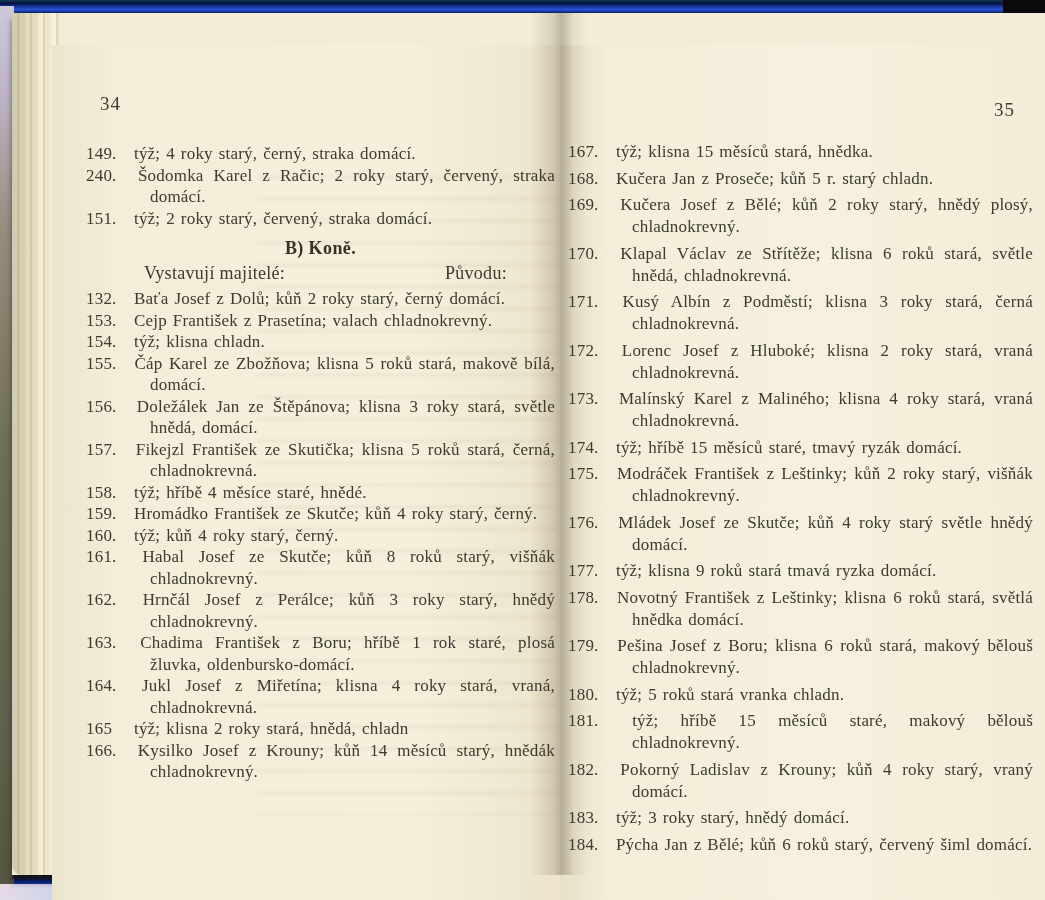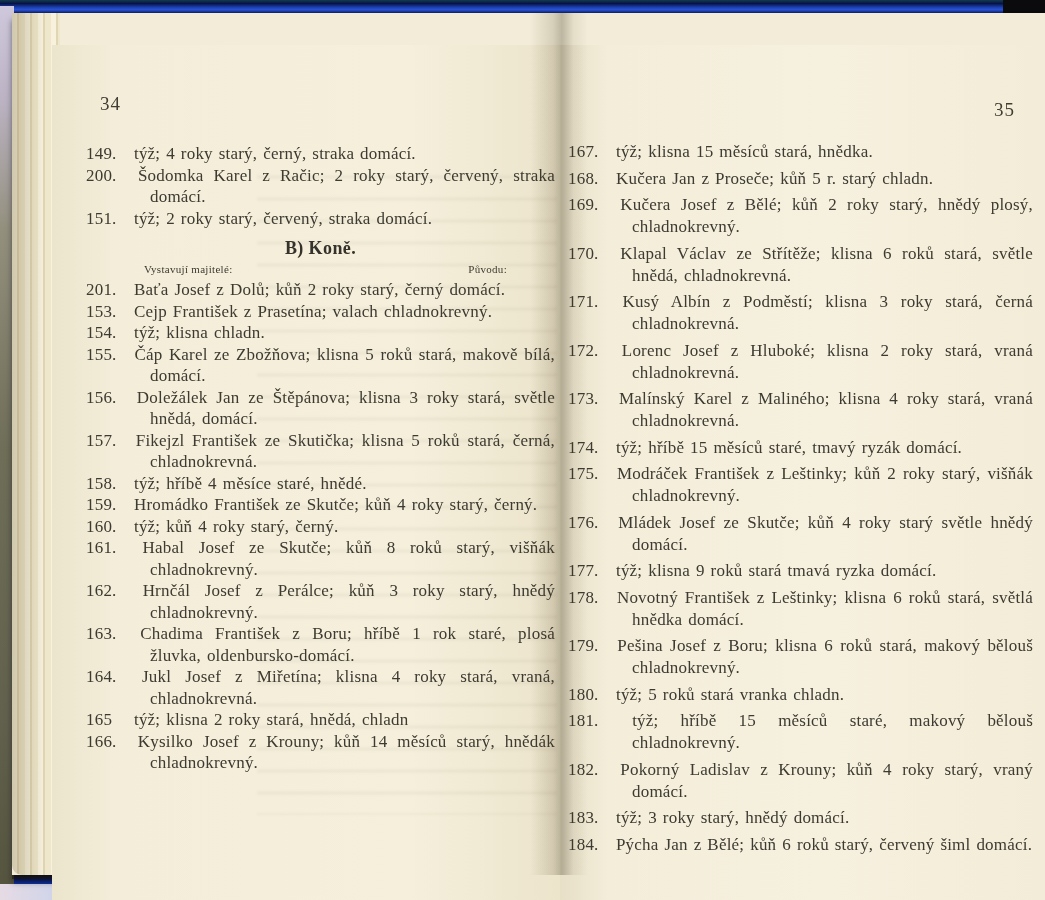--- a/index.html
+++ b/index.html
@@ -85,21 +85,21 @@
   }
   .page-right .entry{margin-bottom:4.5px;line-height:22px;}
   .entry .num{display:inline-block;min-width:42px;text-indent:0;}
 
   .section-heading{
     margin:9px 0 4px 0;text-align:center;font-weight:bold;
     font-size:18px;letter-spacing:.4px;color:#34322a;
   }
   .col-headers{
     display:flex;justify-content:space-between;
-    padding:0 48px 4px 58px;font-size:11px;letter-spacing:.3px;
+    padding:0 48px 4px 58px;font-size:18px;letter-spacing:.3px;
   }
 </style>
 </head>
 <body>
 
 <div class="stage">
 
   <div class="cover-top"></div>
   <div class="cover-bottom"></div>
   <div class="cover-left"></div>
@@ -113,35 +113,35 @@
     <div class="page page-left">
       <div class="bleed bl-left"></div>
       <div class="pageno pageno-left">34</div>
 
       <div class="text-col">
 
         <div>
 
             <p class="entry"><span class="num">149.</span> <span>týž;  4 roky starý, černý, straka domácí.</span></p>
 
-            <p class="entry"><span class="num">200.</span> <span>Šodomka Karel z Račic; 2 roky starý, červený, straka domácí.</span></p>
+            <p class="entry"><span class="num">240.</span> <span>Šodomka Karel z Račic; 2 roky starý, červený, straka domácí.</span></p>
 
             <p class="entry"><span class="num">151.</span> <span>týž;  2 roky starý, červený, straka domácí.</span></p>
           </div>
 
         <h2 class="section-heading">B) Koně.</h2>
 
         <div class="col-headers">
           <span>Vystavují majitelé:</span>
           <span>Původu:</span>
         </div>
 
         <div>
 
-            <p class="entry"><span class="num">201.</span> <span>Baťa Josef z Dolů; kůň 2 roky starý, černý domácí.</span></p>
+            <p class="entry"><span class="num">132.</span> <span>Baťa Josef z Dolů; kůň 2 roky starý, černý domácí.</span></p>
 
             <p class="entry"><span class="num">153.</span> <span>Cejp František z Prasetína; valach chladnokrevný.</span></p>
 
             <p class="entry"><span class="num">154.</span> <span>týž;  klisna chladn.</span></p>
 
             <p class="entry"><span class="num">155.</span> <span>Čáp Karel ze Zbožňova; klisna 5 roků stará, makově bílá, domácí.</span></p>
 
             <p class="entry"><span class="num">156.</span> <span>Doležálek Jan ze Štěpánova; klisna 3 roky stará, světle hnědá, domácí.</span></p>
 
             <p class="entry"><span class="num">157.</span> <span>Fikejzl František ze Skutička; klisna 5 roků stará, černá, chladnokrevná.</span></p>

